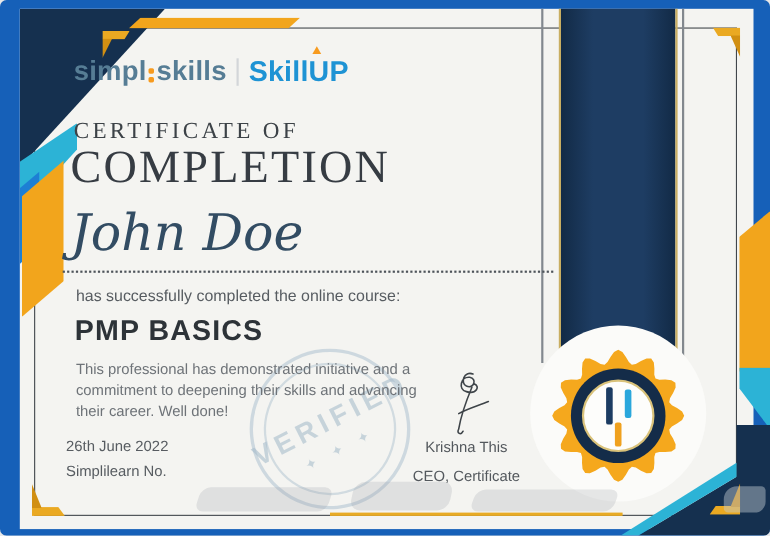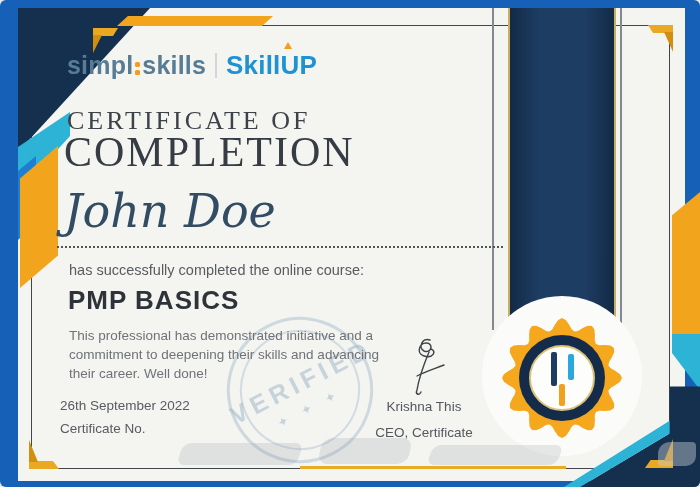--- a/index.html
+++ b/index.html
@@ -70,21 +70,21 @@
   .logo .dots{display:inline-flex;flex-direction:column;gap:3px;margin:6px 2px 0 2px;}
   .logo .dots i{width:5px;height:5px;border-radius:1.5px;background:#f79b1f;}
   .logo .sep{width:2px;height:25px;background:#d3d6d9;margin:0 9px;}
   .logo .product{font-size:26px;font-weight:700;color:#1e93d4;letter-spacing:.2px;}
   .u-wrap{position:relative;display:inline-block;}
   .u-arrow{position:absolute;left:3px;top:-8px;width:0;height:0;
     border-left:4px solid transparent;border-right:4px solid transparent;border-bottom:7px solid #f79b1f;}
 
   
   .h-small{position:absolute;left:67px;top:106px;font-family:"Liberation Serif","DejaVu Serif",serif;
-    font-size:26px;letter-spacing:3px;color:#3c4247;font-weight:500;}
+    font-size:21px;letter-spacing:3px;color:#3c4247;font-weight:500;}
   .h-large{position:absolute;left:64px;top:128px;font-family:"Liberation Serif","DejaVu Serif",serif;
     font-size:42px;letter-spacing:2px;color:#363c43;font-weight:500;}
   .recipient{position:absolute;left:64px;top:184px;font-family:"DejaVu Serif","Liberation Serif",serif;
     font-style:italic;font-size:46px;color:#324c63;}
   .dotline{position:absolute;left:57px;top:246px;width:446px;border-top:2px dotted #4e545a;}
   .completion-line{position:absolute;left:69px;top:262px;font-size:14.5px;color:#575c61;}
   .course{position:absolute;left:68px;top:285px;font-size:26px;font-weight:700;letter-spacing:1px;color:#2d3338;}
   .desc{position:absolute;left:69px;top:326px;font-size:13.5px;line-height:19px;color:#6e7378;}
   .meta{position:absolute;left:60px;font-size:13.5px;color:#575c61;}
   .sig-block{position:absolute;left:353px;width:142px;text-align:center;font-size:13.5px;color:#53585d;}
@@ -180,22 +180,22 @@
   <div class="dotline"></div>
 
   <div class="completion-line">has successfully completed the online course:</div>
   <div class="course">PMP BASICS</div>
   <div class="desc">
     <div>This professional has demonstrated initiative and a</div>
     <div>commitment to deepening their skills and advancing</div>
     <div>their career. Well done!</div>
   </div>
 
-  <div class="meta" style="top:398px;">26th September 2022</div>
-  <div class="meta" style="top:421px;">Certificate No.</div>
+  <div class="meta" style="top:398px;">26th June 2022</div>
+  <div class="meta" style="top:421px;">Simplilearn No.</div>
 
   <svg class="sig-svg" width="66" height="60" viewBox="0 0 66 60">
     <path d="M38 4 C30 1 26 12 32 15 C39 18 42 8 35 7 C27 6 24 18 32 20 C41 23 45 15 39 13" fill="none" stroke="#3e4449" stroke-width="1.5" stroke-linecap="round"></path>
     <path d="M37 16 C32 28 27 42 25 54 M25 40 C32 36 42 33 52 29 M25 54 C23 58 27 60 29 56" fill="none" stroke="#3e4449" stroke-width="1.4" stroke-linecap="round"></path>
   </svg>
   <div class="sig-block" style="top:399px;">Krishna This</div>
   <div class="sig-block" style="top:425px;">CEO, Certificate</div>
 
   <div class="wm" style="left:180px;top:443px;width:120px;height:22px;transform:skewX(-18deg);"></div>
   <div class="wm" style="left:320px;top:438px;width:90px;height:26px;transform:skewX(-12deg);border-radius:10px;"></div>

